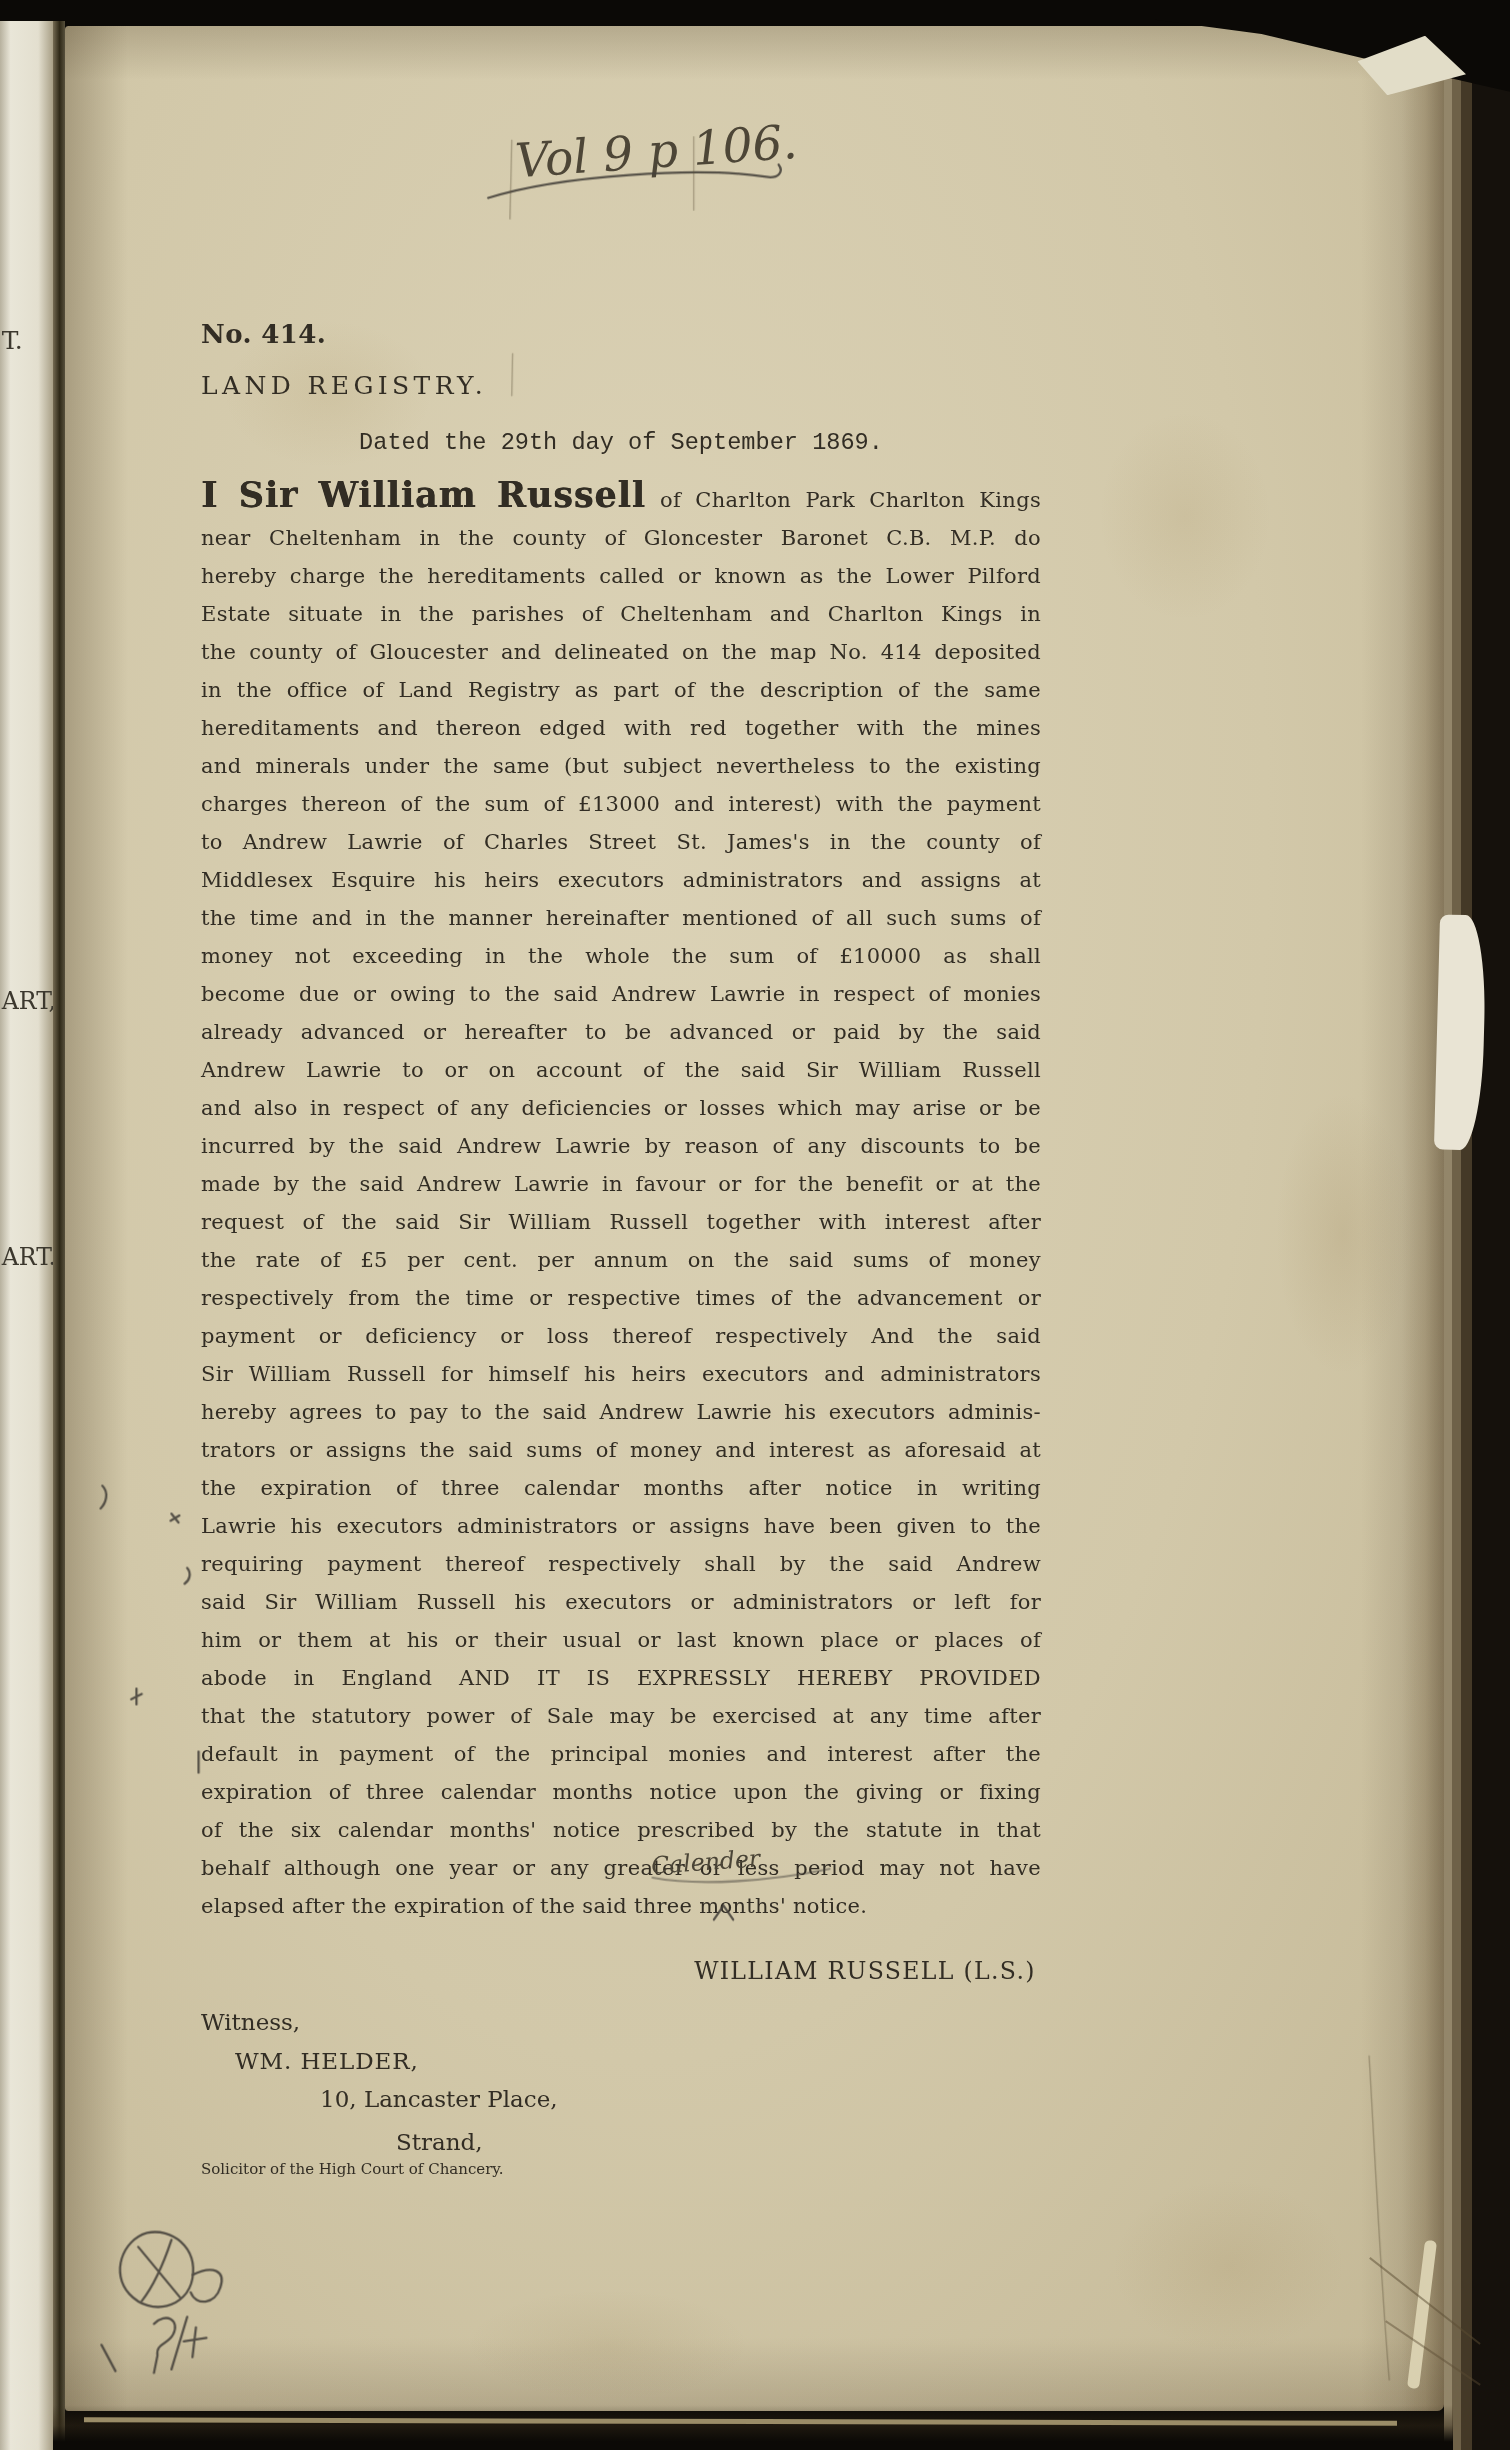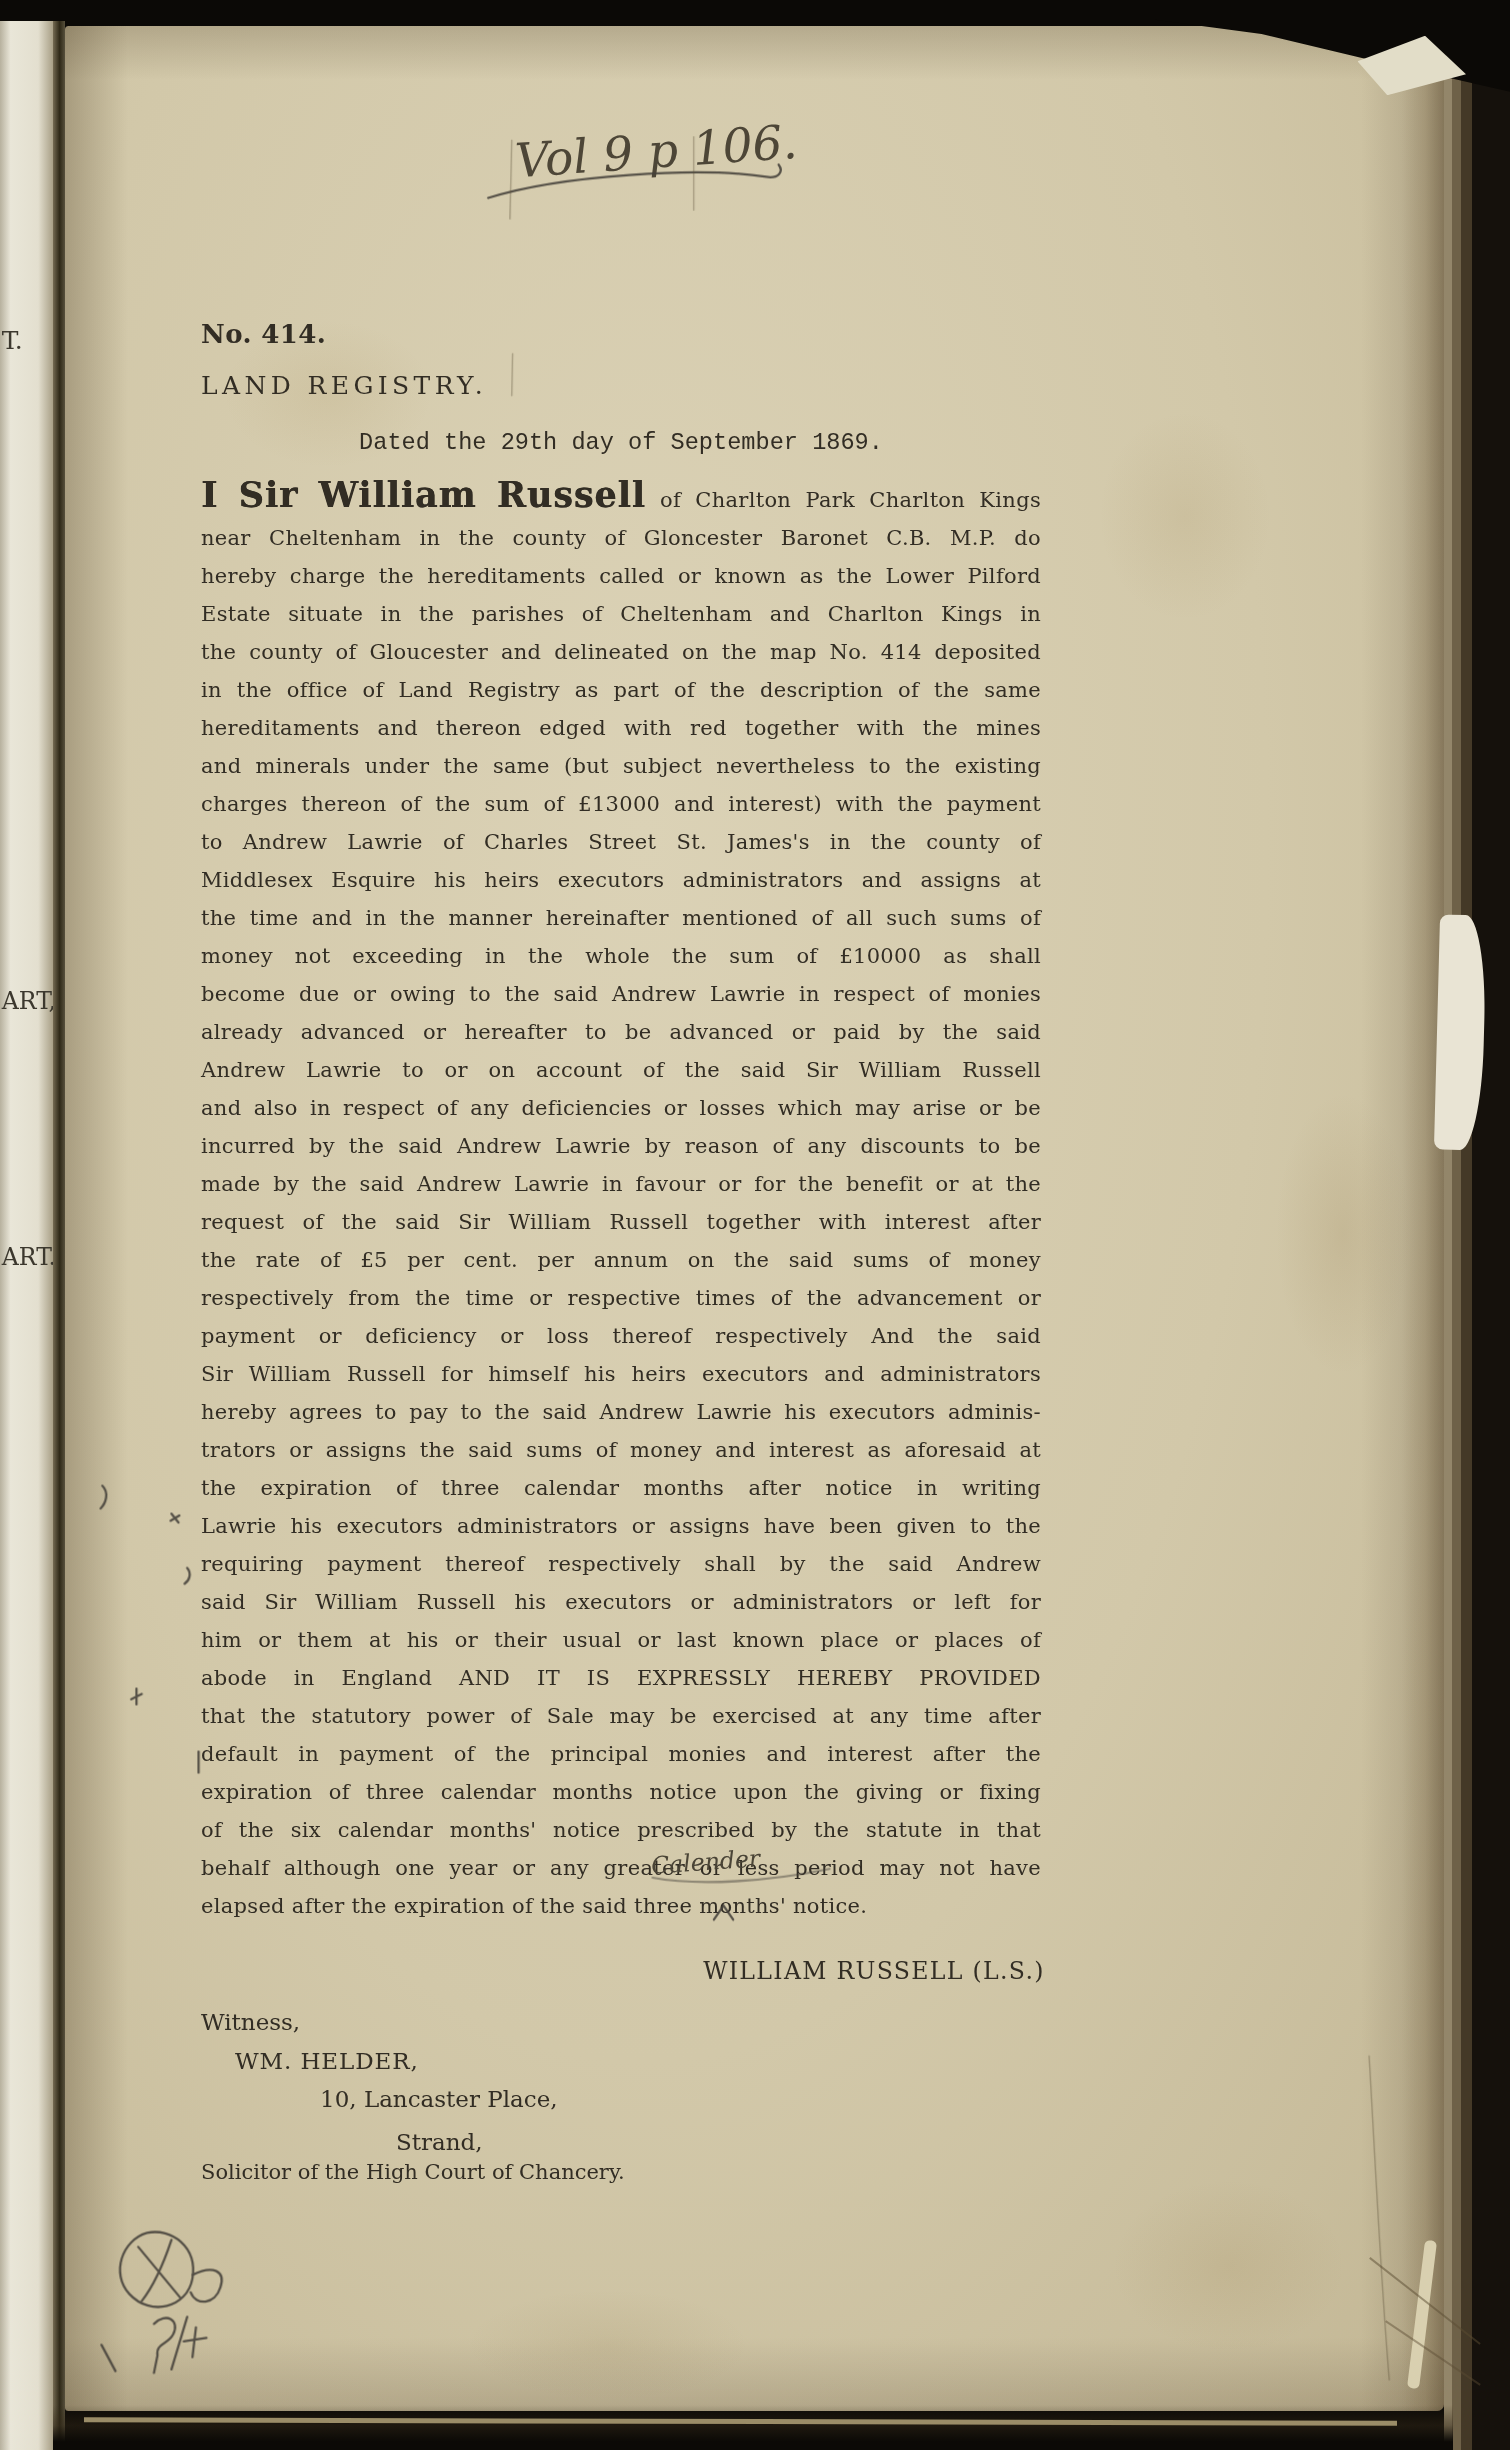--- a/index.html
+++ b/index.html
@@ -67,27 +67,27 @@
   .doc-title{left:201px;top:371px;width:840px;font-size:25px;letter-spacing:4.4px;}
   .doc-dateline{left:201px;top:429px;width:840px;text-align:center;font-size:23.6px;font-family:Liberation Mono, monospace;}
 
   .doc-body{left:201px;top:476px;width:840px;}
   .bline{line-height:38px;font-size:21px;letter-spacing:0.3px;
          text-align:justify;text-align-last:justify;}
   .blines .bline:last-child{text-align-last:left;}
   .opening{font-size:35px;font-weight:bold;letter-spacing:0.9px;text-shadow:0.4px 0 0 currentColor;margin-top:8px;}
   .opening-rest{font-size:21px;}
 
-  .signature{left:210px;top:1957px;width:840px;text-align:right;font-size:23.6px;
+  .signature{left:201px;top:1957px;width:840px;text-align:right;font-size:23.6px;
         letter-spacing:1.3px;padding-right:5.3px;box-sizing:border-box;}
   .witness-label{left:201px;top:2009px;font-size:23px;}
   .witness-name{left:235px;top:2048px;font-size:23px;letter-spacing:0.9px;}
   .witness-addr1{left:320px;top:2086px;font-size:23px;}
   .witness-addr2{left:396px;top:2123px;font-size:23px;margin-top:6px;}
-  .witness-role{left:201px;top:2160px;font-size:21px;}
+  .witness-role{left:201px;top:2160px;font-size:15px;}
 
   .insert-word{left:651px;top:1848px;font-style:italic;font-size:23.6px;color:#4a4436;
         transform:rotate(-4deg);white-space:nowrap;}
 
   
   .ink{position:absolute;inset:0;pointer-events:none;}
 </style>
 </head>
 <body>
 

